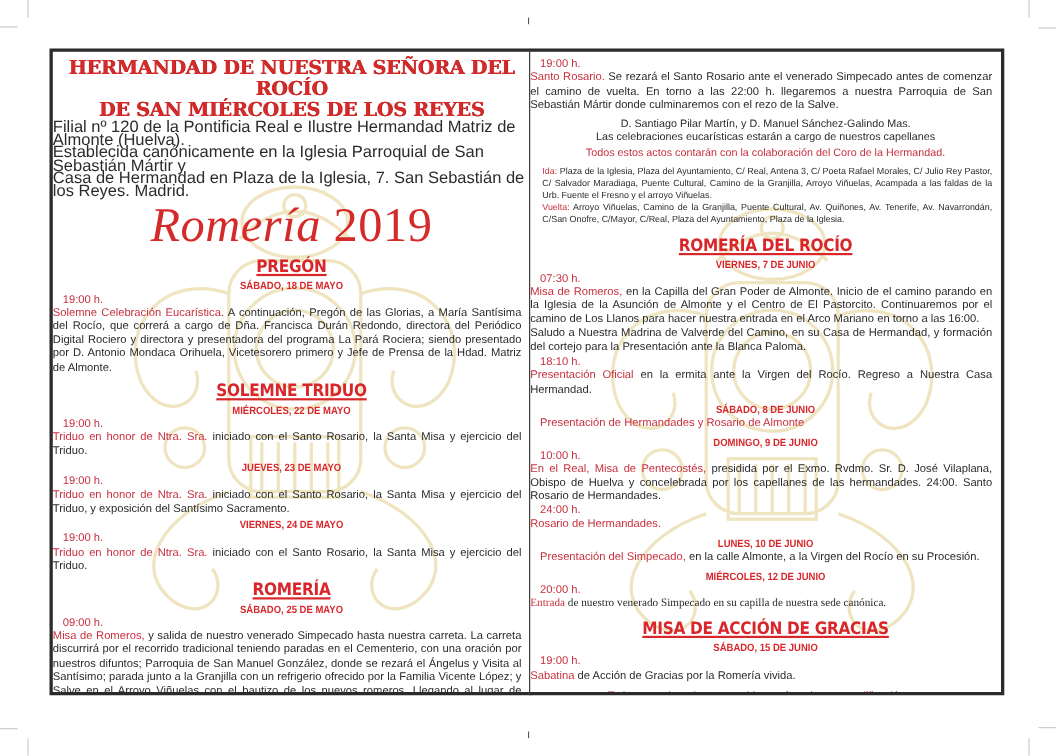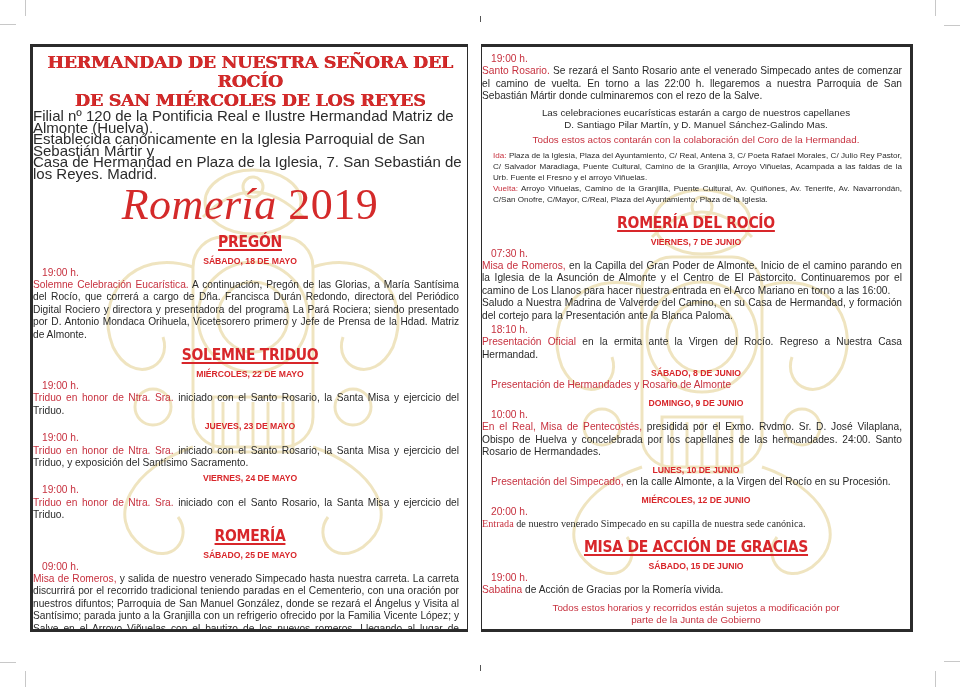--- a/index.html
+++ b/index.html
@@ -5,21 +5,21 @@
   html, body { margin:0; padding:0; }
   body {
     width:960px; height:687px; background:#ffffff; position:relative; overflow:hidden;
     font-family:"Liberation Sans", "DejaVu Sans", sans-serif; color:#2a2a2a;
   }
   .cropmark { position:absolute; background:#c8c8c8; }
   .panel {
     position:absolute; top:44px; height:588px; border:3px solid #2b2b2b; background:#fff;
     box-sizing:border-box; overflow:hidden;
   }
-  #panel-left  { left:30px;  width:438px; border-right-width:1px; }
+  #panel-left  { left:45px;  width:438px; border-right-width:1px; }
   #panel-right { left:481px; width:432px; border-left-width:1px; }
   .watermark { position:absolute; pointer-events:none; opacity:0.55; }
   .content { position:relative; z-index:2; }
 
   .org-title {
     text-align:center; color:#d42a2a; font-family:"DejaVu Serif", serif; font-weight:bold;
     font-size:17.5px; line-height:19px; letter-spacing:-0.3px; margin-top:6px;
     text-shadow:0.5px 0 0 #b01818;
   }
   .org-sub { font-size:15px; line-height:11.6px; color:#2b2b2b; }
@@ -146,22 +146,22 @@
       <circle cx="80" cy="260" r="18"></circle>
       <circle cx="280" cy="260" r="18"></circle>
     </g>
   </svg>
   <div class="content" style="padding-top:6px;">
     <div class="event">
       <span class="time">19:00 h.</span>
       <span class="body"><span class="hl">Santo Rosario.</span><span> Se rezará el Santo Rosario ante el venerado Simpecado antes de comenzar el camino de vuelta. En torno a las 22:00 h. llegaremos a nuestra Parroquia de San Sebastián Mártir donde culminaremos con el rezo de la Salve.</span></span>
     </div>
     <div class="note" style="margin-top:4px;">
+      <div>D. Santiago Pilar Martín, y D. Manuel Sánchez-Galindo Mas.</div>
       <div>Las celebraciones eucarísticas estarán a cargo de  nuestros capellanes</div>
-      <div>D. Santiago Pilar Martín, y D. Manuel Sánchez-Galindo Mas.</div>
     </div>
     <div class="note red" style="margin-top:3px;">Todos estos actos contarán con la colaboración del Coro de la Hermandad.</div>
 
     <div class="route" style="margin-top:4px;"><span class="hl">Ida:</span><span> Plaza de la Iglesia, Plaza del Ayuntamiento, C/ Real, Antena 3, C/ Poeta Rafael Morales, C/ Julio Rey Pastor, C/ Salvador Maradiaga, Puente Cultural, Camino de la Granjilla, Arroyo Viñuelas, Acampada a las faldas de la Urb. Fuente el Fresno y el arroyo Viñuelas.</span></div>
     <div class="route"><span class="hl">Vuelta:</span><span> Arroyo Viñuelas, Camino de la Granjilla, Puente Cultural, Av. Quiñones, Av. Tenerife, Av. Navarrondán, C/San Onofre, C/Mayor, C/Real, Plaza del Ayuntamiento, Plaza de la Iglesia.</span></div>
 
     <div class="section" style="margin-top:7px;">ROMERÍA DEL ROCÍO</div>
     <div class="date">VIERNES, 7 DE JUNIO</div>
     <div class="event">
       <span class="time">07:30 h.</span>
@@ -173,20 +173,24 @@
     </div>
 
     <div class="date" style="margin-top:6px;">SÁBADO, 8 DE JUNIO</div>
     <div class="plain-line hl">Presentación de Hermandades y Rosario de Almonte</div>
 
     <div class="date" style="margin-top:5px;">DOMINGO, 9 DE JUNIO</div>
     <div class="event">
       <span class="time">10:00 h.</span>
       <span class="body"><span class="hl">En el Real, Misa de Pentecostés,</span><span> presidida por el Exmo. Rvdmo. Sr. D. José Vilaplana, Obispo de Huelva y concelebrada por los capellanes de las hermandades. 24:00. Santo Rosario de Hermandades.</span></span>
     </div>
+    <div class="event">
+      <span class="time">24:00 h.</span>
+      <span class="body"><span class="hl">Rosario de Hermandades.</span><span></span></span>
+    </div>
 
     <div class="date" style="margin-top:6px;">LUNES, 10 DE JUNIO</div>
     <div class="plain-line"><span class="hl">Presentación del Simpecado,</span><span> en la calle Almonte, a la Virgen del Rocío en su Procesión.</span></div>
 
     <div class="date" style="margin-top:5px;">MIÉRCOLES, 12 DE JUNIO</div>
     <div class="event">
       <span class="time" style="width:62px;">20:00 h.</span>
       <span class="body" style="text-align:left;font-family:Liberation Serif, serif;"><span class="hl">Entrada</span><span> de nuestro venerado Simpecado en su capilla de nuestra sede canónica.</span></span>
     </div>
 

